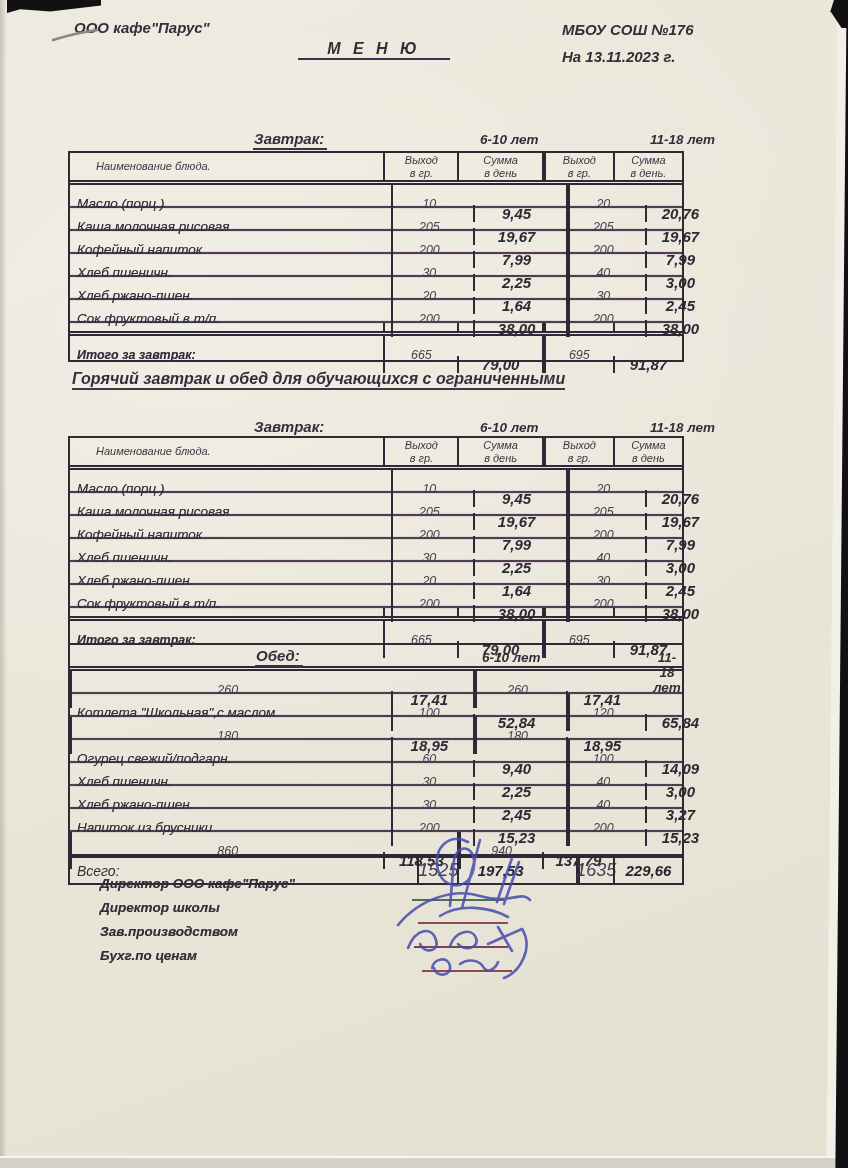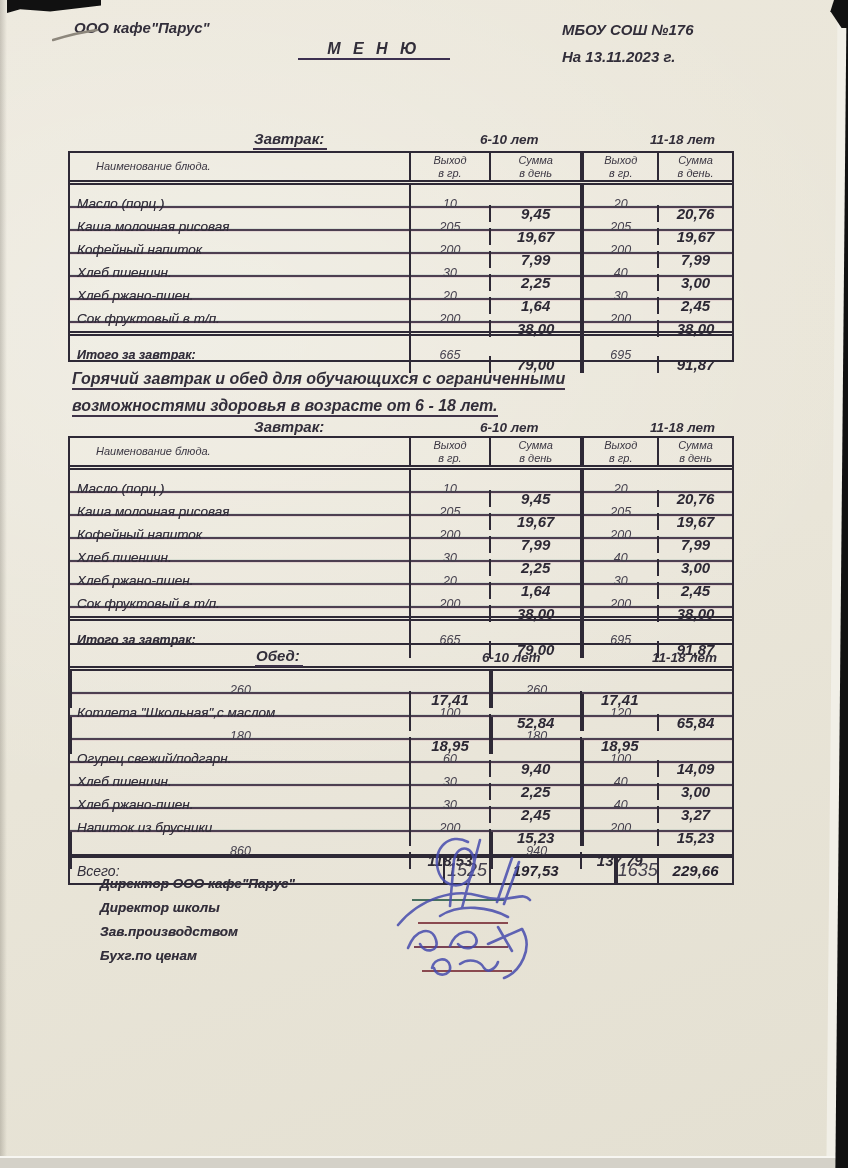--- a/index.html
+++ b/index.html
@@ -52,33 +52,33 @@
   
   .caption{position:absolute;left:68px;width:688px;height:20px;}
   .meal-label{position:absolute;left:185px;top:0;font-size:15px;font-weight:bold;
     border-bottom:2px solid #3c3148;padding:0 3px 1px 1px;}
   .age1{position:absolute;left:412px;top:2px;font-size:13.5px;font-weight:bold;}
   .age2{position:absolute;left:582px;top:2px;font-size:13.5px;font-weight:bold;}
   .cap1{top:130px;}
   .cap2{top:418px;}
 
   
-  .menu-table{position:absolute;left:68px;width:666px;border:2.5px solid var(--border);
+  .menu-table{position:absolute;left:68px;width:616px;border:2.5px solid var(--border);
     background:rgba(255,255,255,0.06);}
   .tbl1{top:151px;}
   .tbl2{top:436px;}
   .t-row{display:grid;grid-template-columns:51.2% 12.1% 13.8% 11.6% 11.3%;}
   .c{display:flex;align-items:center;justify-content:center;border-left:2px solid var(--border);min-width:0;}
   .c.name{border-left:none;justify-content:flex-start;padding-left:7px;}
   .c.g{border-left:4px solid var(--border);}
   .t-head{border-bottom:5px double var(--border);height:32px;}
   .t-head .c{flex-direction:column;line-height:1.12;font-size:11px;color:#3a3642;}
   .t-head .c.name{justify-content:center;align-items:flex-start;padding-left:26px;}
   .t-data{height:23px;border-bottom:2px solid var(--rule);
-    box-shadow:0 1px 0 rgba(150,60,110,0.12), inset 0 -1px 0 rgba(30,110,100,0.10);}
+    box-shadow:0 1px 0 rgba(150,60,110,0.12), inset 0 -1px 0 rgba(30,110,100,0.10);gap:8px;}
   .t-data .c.name{font-size:13.5px;text-shadow:0 0 0.6px rgba(50,45,62,0.55);}
   .t-data .num, .t-total .num{font-size:12.5px;color:#45414e;}
   .t-data .sum, .t-total .sum{font-size:15px;font-weight:bold;color:#2c2834;margin-top:20px;}
   .t-empty{height:13px;border-bottom:5px double var(--border);}
   .t-total{height:24px;}
   .t-total .c.name{font-size:12.5px;font-weight:bold;text-shadow:0 0 0.5px rgba(50,45,62,0.5);}
   .t-sep{border-bottom:2.5px solid var(--border);}
   .t-lunch-head{position:relative;height:26px;border-bottom:5px double var(--border);text-align:center;}
   .t-lunch-head .meal-label{top:2px;}
   .t-lunch-head .age1,.t-lunch-head .age2{top:5px;}
@@ -191,21 +191,20 @@
       <div class="t-row t-total">
         <div class="c name">Итого за завтрак:</div>
         <div class="c num">665</div>
         <div class="c sum">79,00</div>
         <div class="c num g">695</div>
         <div class="c sum">91,87</div>
       </div>
     </div>
 
     <div class="s-title s2a"><span>Горячий завтрак и обед для обучающихся с ограниченными</span></div>
-    <div class="s-title s2b"><span>возможностями здоровья в возрасте от 6 - 18 лет.</span></div>
 
     <div class="caption cap2">
       <span class="meal-label">Завтрак:</span>
       <span class="age1">6-10 лет</span>
       <span class="age2">11-18 лет</span>
     </div>
 
     <div class="menu-table tbl2">
       <div class="t-row t-head">
         <div class="c name">Наименование блюда.</div>

